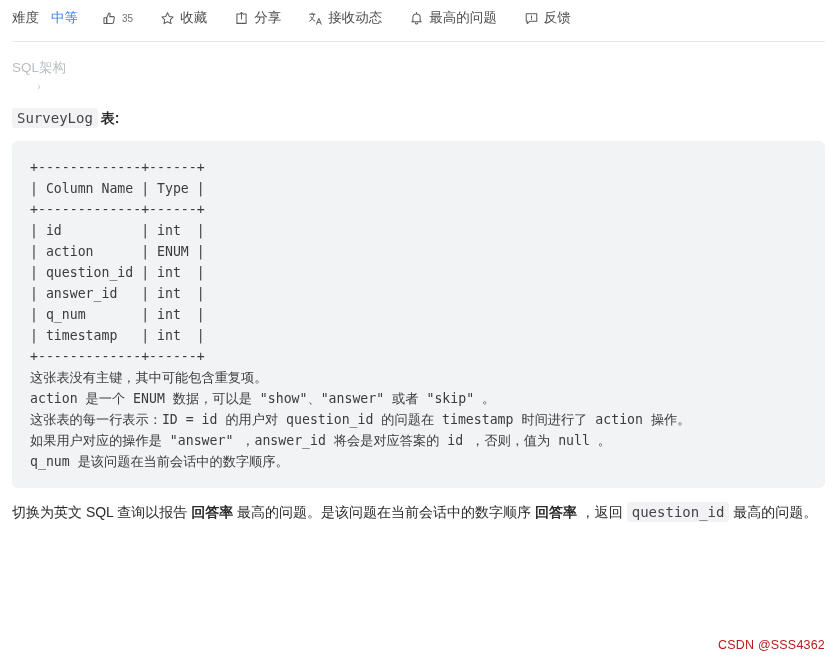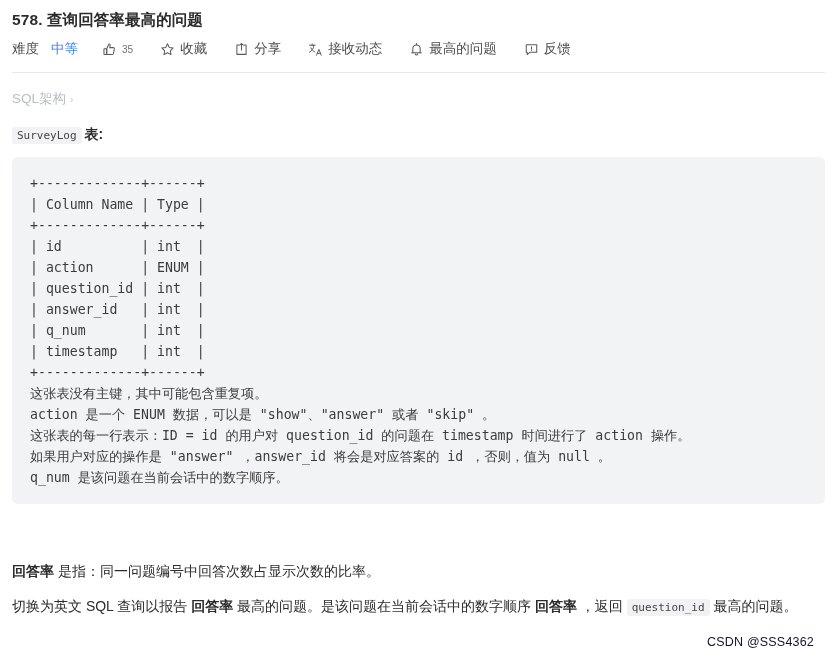--- a/index.html
+++ b/index.html
@@ -73,35 +73,36 @@
 
   
   .schema-link {
     margin-top: 17px;
     font-size: 13.5px;
     color: #b9bcc2;
     display: inline-flex;
     align-items: center;
     gap: 4px;
     cursor: pointer;
+    flex-direction: column;
   }
   .schema-link .chev { font-size: 10px; color: #c3c6cb; }
 
   
   .tablename-line {
     margin-top: 18px;
     font-size: 14px;
     color: #2b2b2b;
   }
   code.inline {
     font-family: "DejaVu Sans Mono", "Liberation Mono", monospace;
     background: #f2f2f4;
     border-radius: 3px;
     padding: 2px 5px;
-    font-size: 11px;
+    font-size: 14px;
     color: #444;
   }
   .tablename-line .suffix { font-weight: 700; margin-left: 3px; }
 
   
   .codeblock {
     margin-top: 13px;
     width: 813px;
     background: #f2f3f5;
     border-radius: 6px;
@@ -125,34 +126,33 @@
     color: #2b2b2b;
   }
   .para.p1 { margin-top: 56px; }
   .para.p2 { margin-top: 13px; }
   .para.p3 { margin-top: 13px; }
   .b { font-weight: 700; }
 
   
   .watermark {
     position: absolute;
-    right: 23px;
+    right: 12px;
     bottom: 10px;
     font-size: 12.5px;
-    color: #0f172a;
+    color: #b91c1c;
     letter-spacing: 0.2px;
   }
 </style>
 </head>
 <body>
 
 <div class="page">
 
   
-  <div class="title">578. 查询回答率最高的问题</div>
 
   
   <div class="actionbar">
 
     <div class="act no-gap">
       <span class="difficulty-label">难度</span>
       <span class="difficulty-value">中等</span>
     </div>
 
     <div class="act">
@@ -250,23 +250,20 @@
 | timestamp   | int  |
 +-------------+------+
 这张表没有主键，其中可能包含重复项。
 action 是一个 ENUM 数据，可以是 "show"、"answer" 或者 "skip" 。
 这张表的每一行表示：ID = id 的用户对 question_id 的问题在 timestamp 时间进行了 action 操作。
 如果用户对应的操作是 "answer" ，answer_id 将会是对应答案的 id ，否则，值为 null 。
 q_num 是该问题在当前会话中的数字顺序。</pre>
   </div>
 
   
-  <div class="para p1">
-    <span class="b">回答率</span><span> 是指：同一问题编号中回答次数占显示次数的比率。</span>
-  </div>
 
   <div class="para p2">
     <span>切换为英文 SQL 查询以报告 </span><span class="b">回答率</span><span> 最高的问题。是该问题在当前会话中的数字顺序 </span><span class="b">回答率</span><span> ，返回 </span><code class="inline">question_id</code><span> 最高的问题。</span>
   </div>
 
 
   
   <div class="watermark">CSDN @SSS4362</div>
 
 </div>

